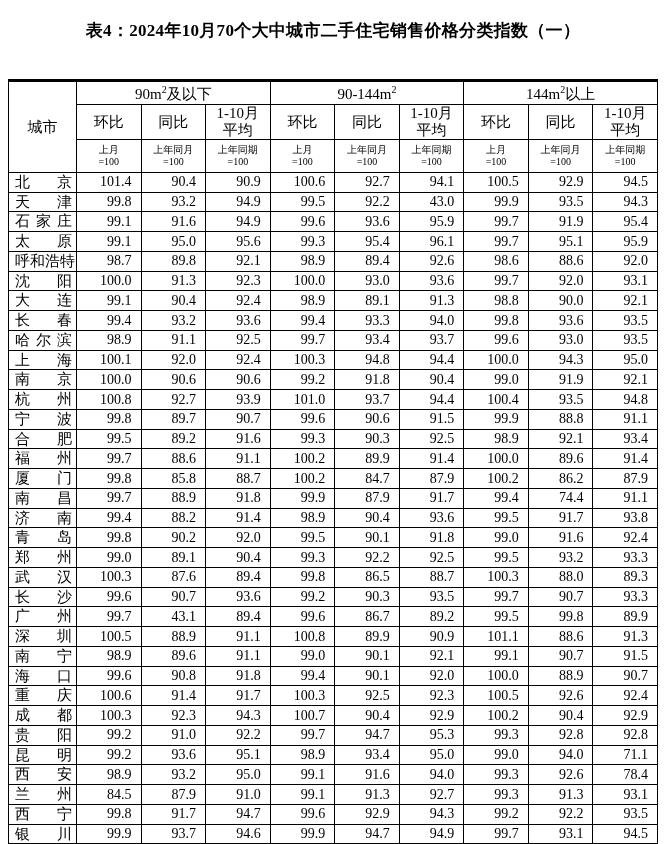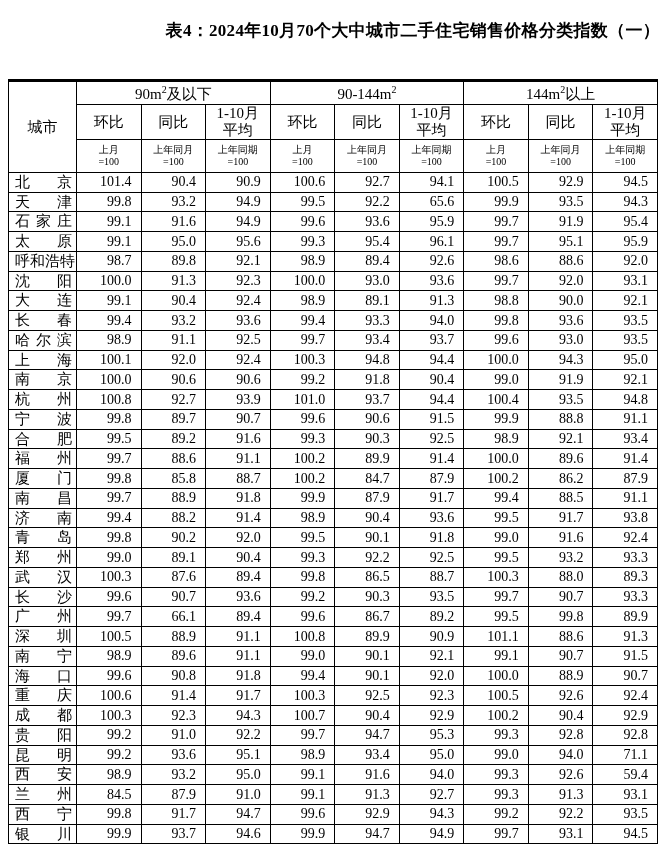--- a/index.html
+++ b/index.html
@@ -9,21 +9,21 @@
     color: #000000;
   }
   body {
     width: 666px;
     height: 844px;
     font-family: "Liberation Serif", "DejaVu Serif", serif;
     overflow: hidden;
   }
   .page-title {
     margin: 21px 6px 0 6px;
-    text-align: right;
+    text-align: center;
     font-size: 17px;
     font-weight: bold;
     line-height: 1.2;
     letter-spacing: 0.3px;
   }
   table.price-index {
     border-collapse: collapse;
     table-layout: fixed;
     width: 650px;
     margin: 38px 0 0 8px;
@@ -141,21 +141,21 @@
           <span class="city-name">
             <span>天</span>
             <span>津</span>
           </span>
         </td>
         <td class="val">99.8</td>
         <td class="val">93.2</td>
         <td class="val">94.9</td>
         <td class="val">99.5</td>
         <td class="val">92.2</td>
-        <td class="val">65.6</td>
+        <td class="val">43.0</td>
         <td class="val">99.9</td>
         <td class="val">93.5</td>
         <td class="val">94.3</td>
       </tr>
       <tr>
         <td class="city">
           <span class="city-name">
             <span>石</span>
             <span>家</span>
             <span>庄</span>
@@ -402,21 +402,21 @@
             <span>昌</span>
           </span>
         </td>
         <td class="val">99.7</td>
         <td class="val">88.9</td>
         <td class="val">91.8</td>
         <td class="val">99.9</td>
         <td class="val">87.9</td>
         <td class="val">91.7</td>
         <td class="val">99.4</td>
-        <td class="val">88.5</td>
+        <td class="val">74.4</td>
         <td class="val">91.1</td>
       </tr>
       <tr>
         <td class="city">
           <span class="city-name">
             <span>济</span>
             <span>南</span>
           </span>
         </td>
         <td class="val">99.4</td>
@@ -498,21 +498,21 @@
         <td class="val">93.3</td>
       </tr>
       <tr>
         <td class="city">
           <span class="city-name">
             <span>广</span>
             <span>州</span>
           </span>
         </td>
         <td class="val">99.7</td>
-        <td class="val">66.1</td>
+        <td class="val">43.1</td>
         <td class="val">89.4</td>
         <td class="val">99.6</td>
         <td class="val">86.7</td>
         <td class="val">89.2</td>
         <td class="val">99.5</td>
         <td class="val">99.8</td>
         <td class="val">89.9</td>
       </tr>
       <tr>
         <td class="city">
@@ -641,21 +641,21 @@
           </span>
         </td>
         <td class="val">98.9</td>
         <td class="val">93.2</td>
         <td class="val">95.0</td>
         <td class="val">99.1</td>
         <td class="val">91.6</td>
         <td class="val">94.0</td>
         <td class="val">99.3</td>
         <td class="val">92.6</td>
-        <td class="val">59.4</td>
+        <td class="val">78.4</td>
       </tr>
       <tr>
         <td class="city">
           <span class="city-name">
             <span>兰</span>
             <span>州</span>
           </span>
         </td>
         <td class="val">84.5</td>
         <td class="val">87.9</td>

